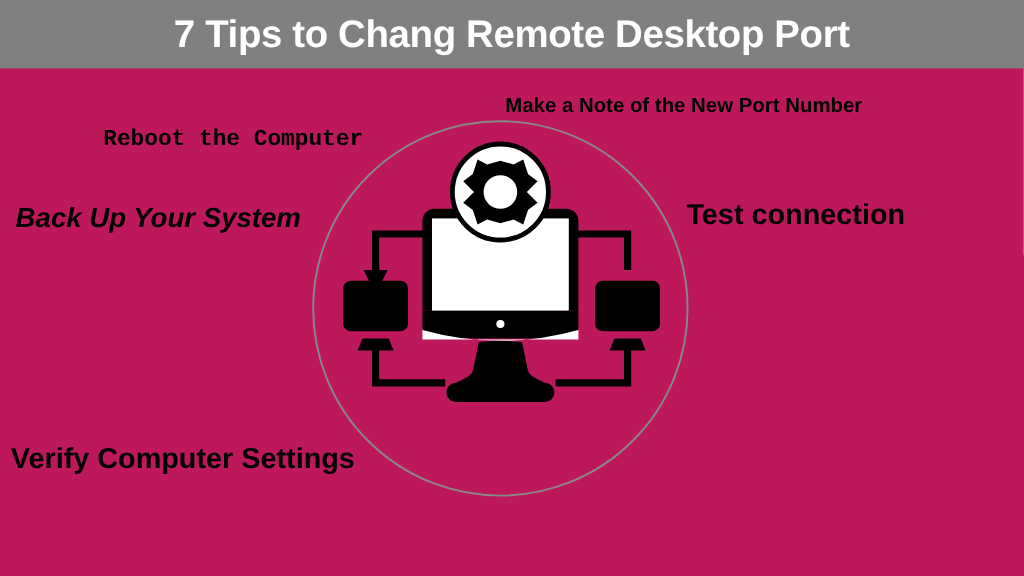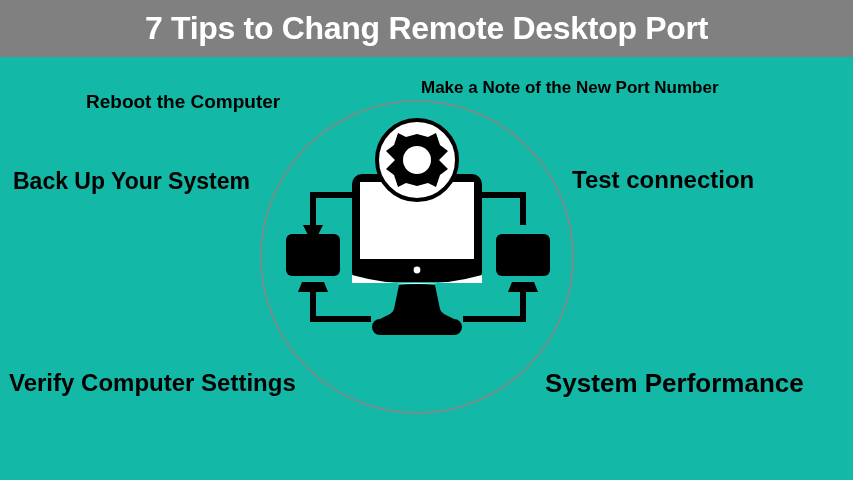--- a/index.html
+++ b/index.html
@@ -10,21 +10,21 @@
     width: 853px;
     height: 480px;
     background: #ffffff;
     font-family: "Liberation Sans", sans-serif;
     overflow: hidden;
   }
   #infographic {
     position: relative;
     width: 853px;
     height: 480px;
-    background: #14b8a6;
+    background: #be185d;
   }
   
   #header-banner {
     position: absolute;
     left: 0;
     top: 0;
     width: 853px;
     height: 57px;
     background: #808080;
     display: flex;
@@ -48,27 +48,29 @@
     font-family: "Liberation Sans", sans-serif;
     line-height: 1;
   }
   #tip-note-port {
     left: 421px;
     top: 79px;
     font-size: 17px;
   }
   #tip-reboot {
     left: 86px;
-    top: 92px;
+    top: 107px;
     font-size: 19px;
+    font-family: Liberation Mono, monospace;
   }
   #tip-backup {
     left: 13px;
     top: 170px;
     font-size: 23px;
+    font-style: italic;
   }
   #tip-test-connection {
     left: 572px;
     top: 168px;
     font-size: 24px;
   }
   #tip-firewall {
     left: 9px;
     top: 371px;
     font-size: 24px;
@@ -159,15 +161,14 @@
       </g>
 
     </svg>
   </div>
 
   <div class="tip-label" id="tip-note-port">Make a Note of the New Port Number</div>
   <div class="tip-label" id="tip-reboot">Reboot the Computer</div>
   <div class="tip-label" id="tip-backup">Back Up Your System</div>
   <div class="tip-label" id="tip-test-connection">Test connection</div>
   <div class="tip-label" id="tip-firewall">Verify Computer Settings</div>
-  <div class="tip-label" id="tip-performance">System Performance</div>
 
 </div>
 
 </body></html>

